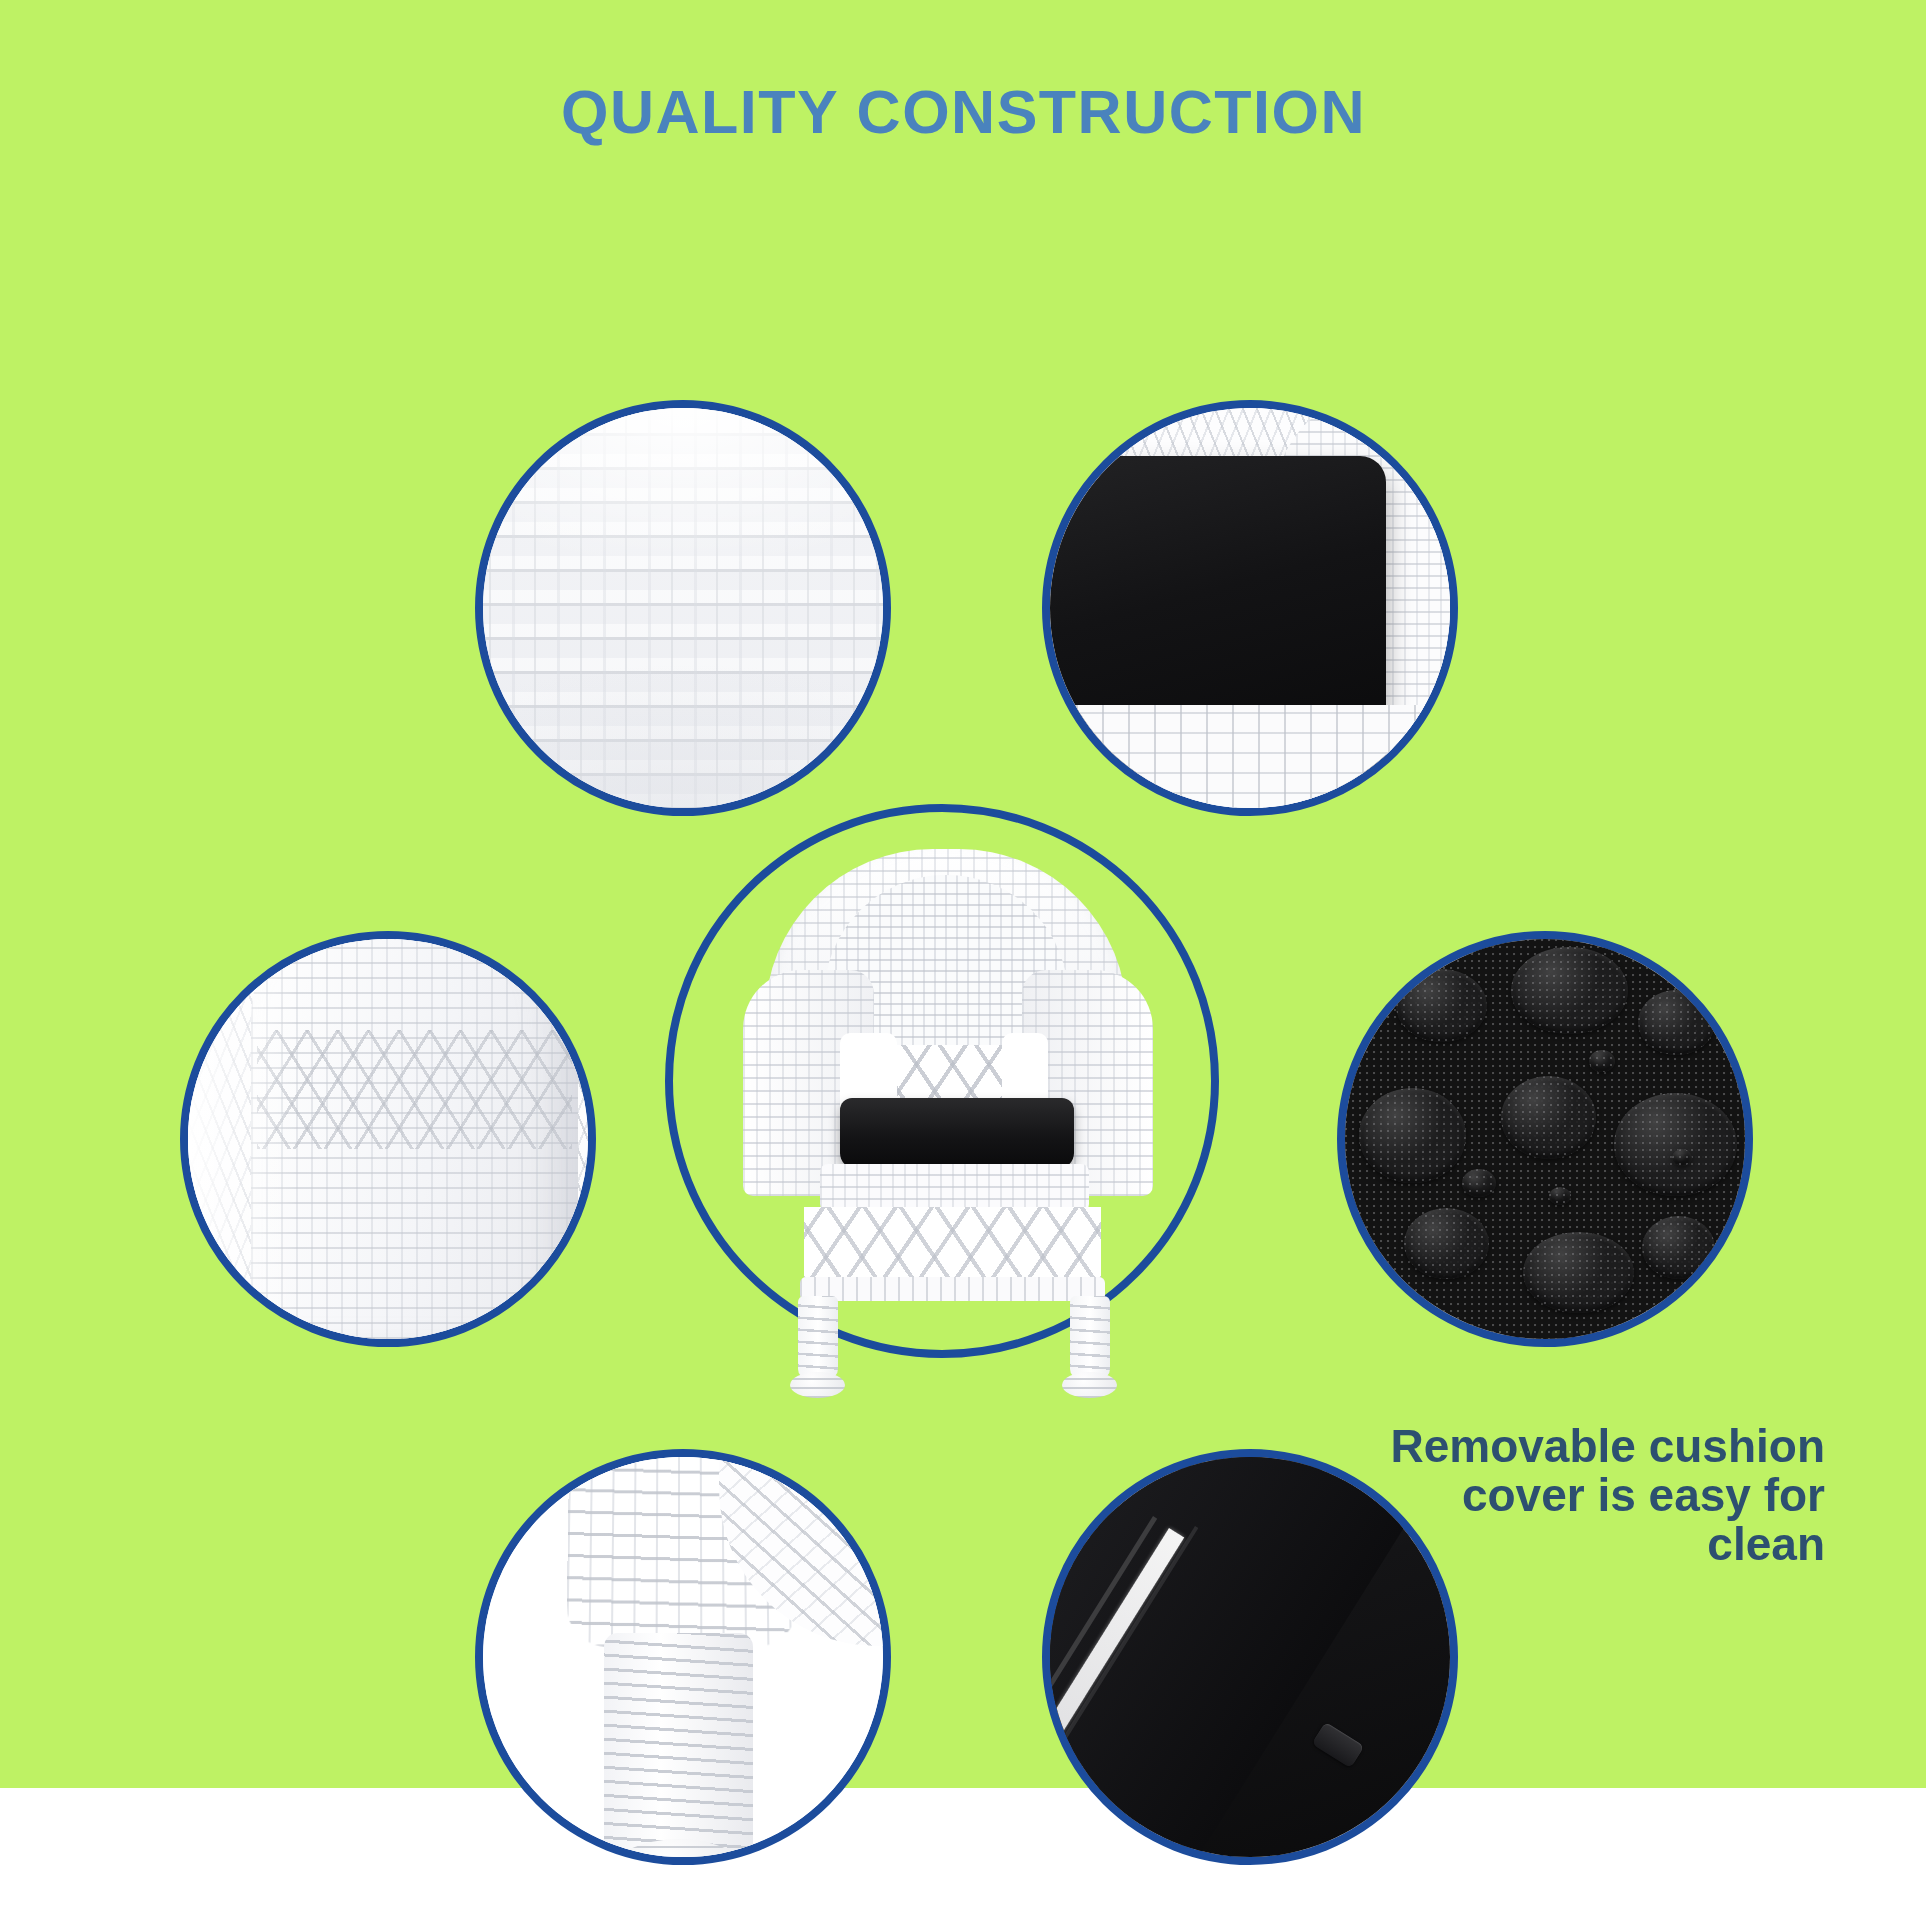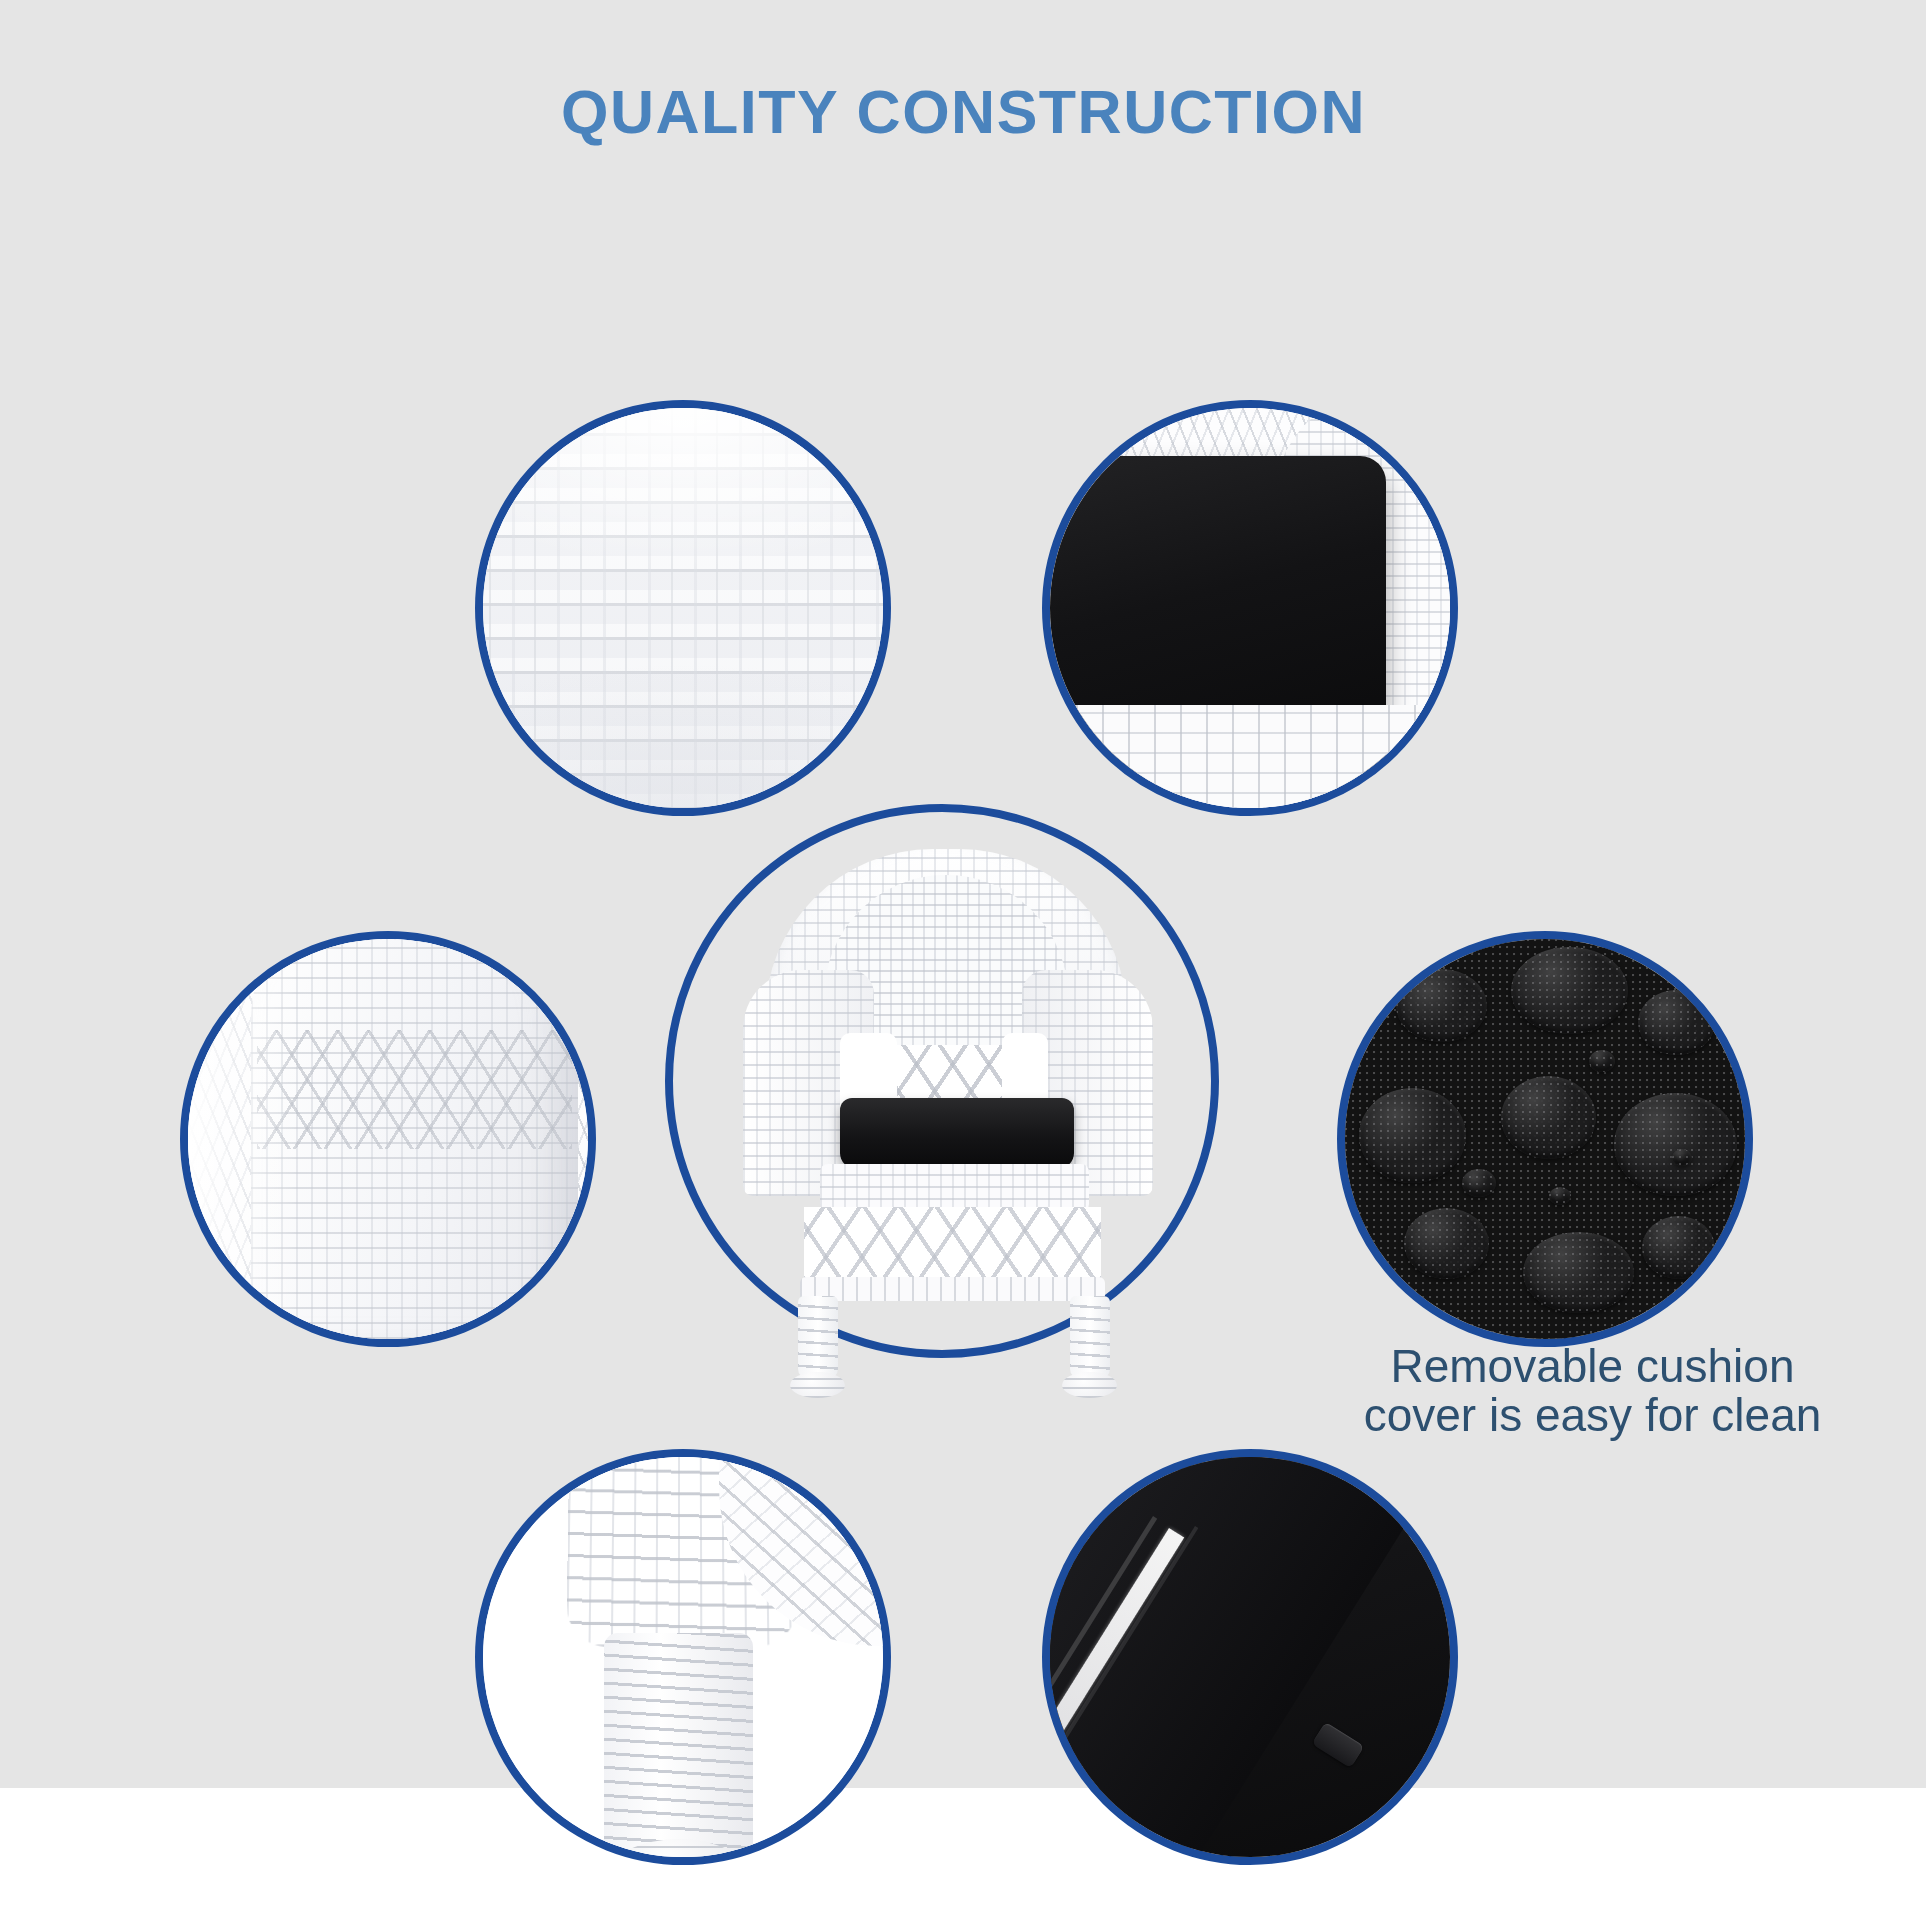--- a/index.html
+++ b/index.html
@@ -10,21 +10,21 @@
   body {
     width: 1927px;
     height: 1927px;
     font-family: "Liberation Sans", sans-serif;
     overflow: hidden;
   }
   #stage {
     position: relative;
     width: 1927px;
     height: 1788px;
-    background: #e5e5e5;
+    background: #bef264;
   }
 
   
   .title {
     position: absolute;
     left: 0;
     top: 77px;
     width: 1927px;
     text-align: center;
     font-size: 61px;
@@ -243,21 +243,21 @@
     <div class="drop" style="left:269px; top:154px;width:123px; height:103px;"></div>
     <div class="drop" style="left:59px; top:269px; width:85px;  height:71px;"></div>
     <div class="drop" style="left:178px; top:293px;width:111px; height:81px;"></div>
     <div class="drop" style="left:297px; top:277px;width:73px;  height:63px;"></div>
     <div class="drop" style="left:117px; top:230px;width:34px;  height:28px;"></div>
     <div class="drop" style="left:244px; top:111px;width:26px;  height:22px;"></div>
     <div class="drop" style="left:204px; top:248px;width:22px;  height:18px;"></div>
     <div class="drop" style="left:327px; top:210px;width:20px;  height:17px;"></div>
   </div>
 
-  <div class="caption" style="left:1360px; top:1342px; width:465px; text-align:center;">Removable cushion
+  <div class="caption" style="left:1360px; top:1422px; width:465px; text-align:right;font-weight:bold;">Removable cushion
 cover is easy for clean</div>
 
   <div class="circle" style="left:475px; top:1449px; width:416px; height:416px;">
     <div style="position:absolute; inset:0; background:#ffffff;"></div>
 
     <div style="position:absolute; left:85px; top:-40px; width:228px; height:228px;
                 border-radius:0 0 40px 40px;
                 background:
                   repeating-linear-gradient(2deg, rgba(192,196,204,.85) 0 3px, rgba(255,255,255,0) 3px 22px),
                   repeating-linear-gradient(90deg, rgba(204,208,216,.55) 0 2px, rgba(255,255,255,0) 2px 22px),

